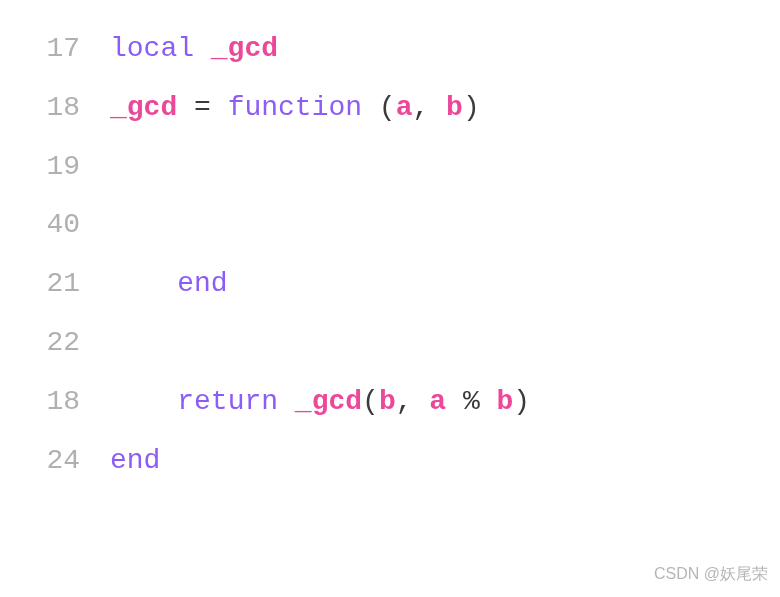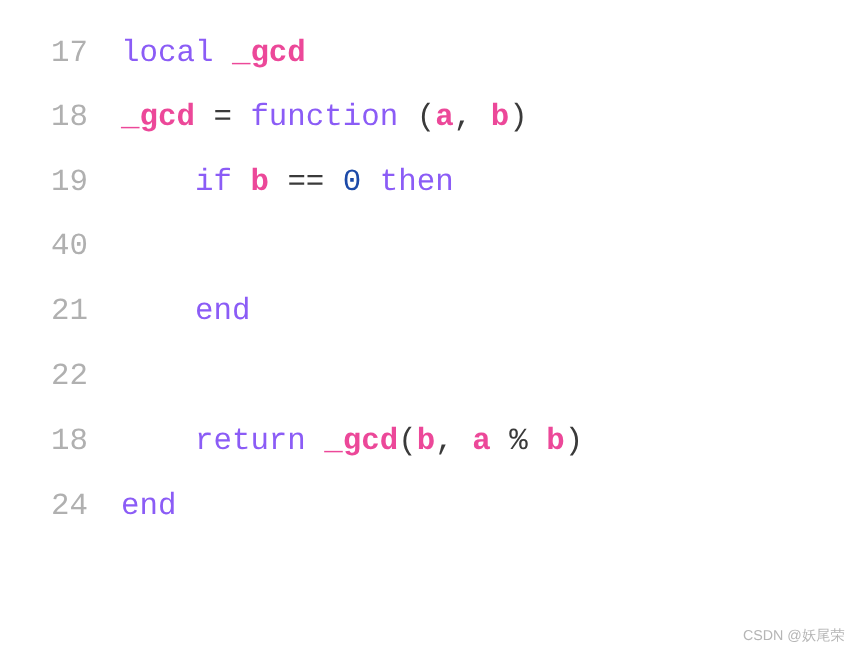--- a/index.html
+++ b/index.html
@@ -52,31 +52,31 @@
       color: #1c4aa8;
     }
     .punct {
       color: #3a3a3a;
     }
     .watermark {
       position: absolute;
       bottom: 6px;
       right: 12px;
       font-family: Arial, sans-serif;
-      font-size: 13px;
+      font-size: 16px;
       color: rgba(120, 120, 120, 0.55);
     }
   </style>
 </head>
 <body>
 
 <div class="code-container" id="code-root">
     <div class="code-line"><span class="line-number">17</span><span class="code-content"><span class="kw">local</span><span class="id"> _gcd</span></span></div>
     <div class="code-line"><span class="line-number">18</span><span class="code-content"><span class="id">_gcd </span><span class="op">= </span><span class="kw">function</span><span class="punct"> (</span><span class="id">a</span><span class="punct">, </span><span class="id">b</span><span class="punct">)</span></span></div>
-    <div class="code-line"><span class="line-number">19</span><span class="code-content">    <span class="kw">if</span><span class="id"> b </span><span class="op">== </span><span class="num">0</span><span class="kw"> then</span></span></div>
+    <div class="code-line"><span class="line-number">19</span></div>
     <div class="code-line"><span class="line-number">40</span></div>
     <div class="code-line"><span class="line-number">21</span><span class="code-content">    <span class="kw">end</span></span></div>
     <div class="code-line"><span class="line-number">22</span><span class="code-content"></span></div>
     <div class="code-line"><span class="line-number">18</span><span class="code-content">    <span class="kw">return</span><span class="id"> _gcd</span><span class="punct">(</span><span class="id">b</span><span class="punct">, </span><span class="id">a </span><span class="op">% </span><span class="id">b</span><span class="punct">)</span></span></div>
     <div class="code-line"><span class="line-number">24</span><span class="code-content"><span class="kw">end</span></span></div>
   </div>
 
 <div class="watermark">CSDN @妖尾荣</div>
 
 </body></html>

